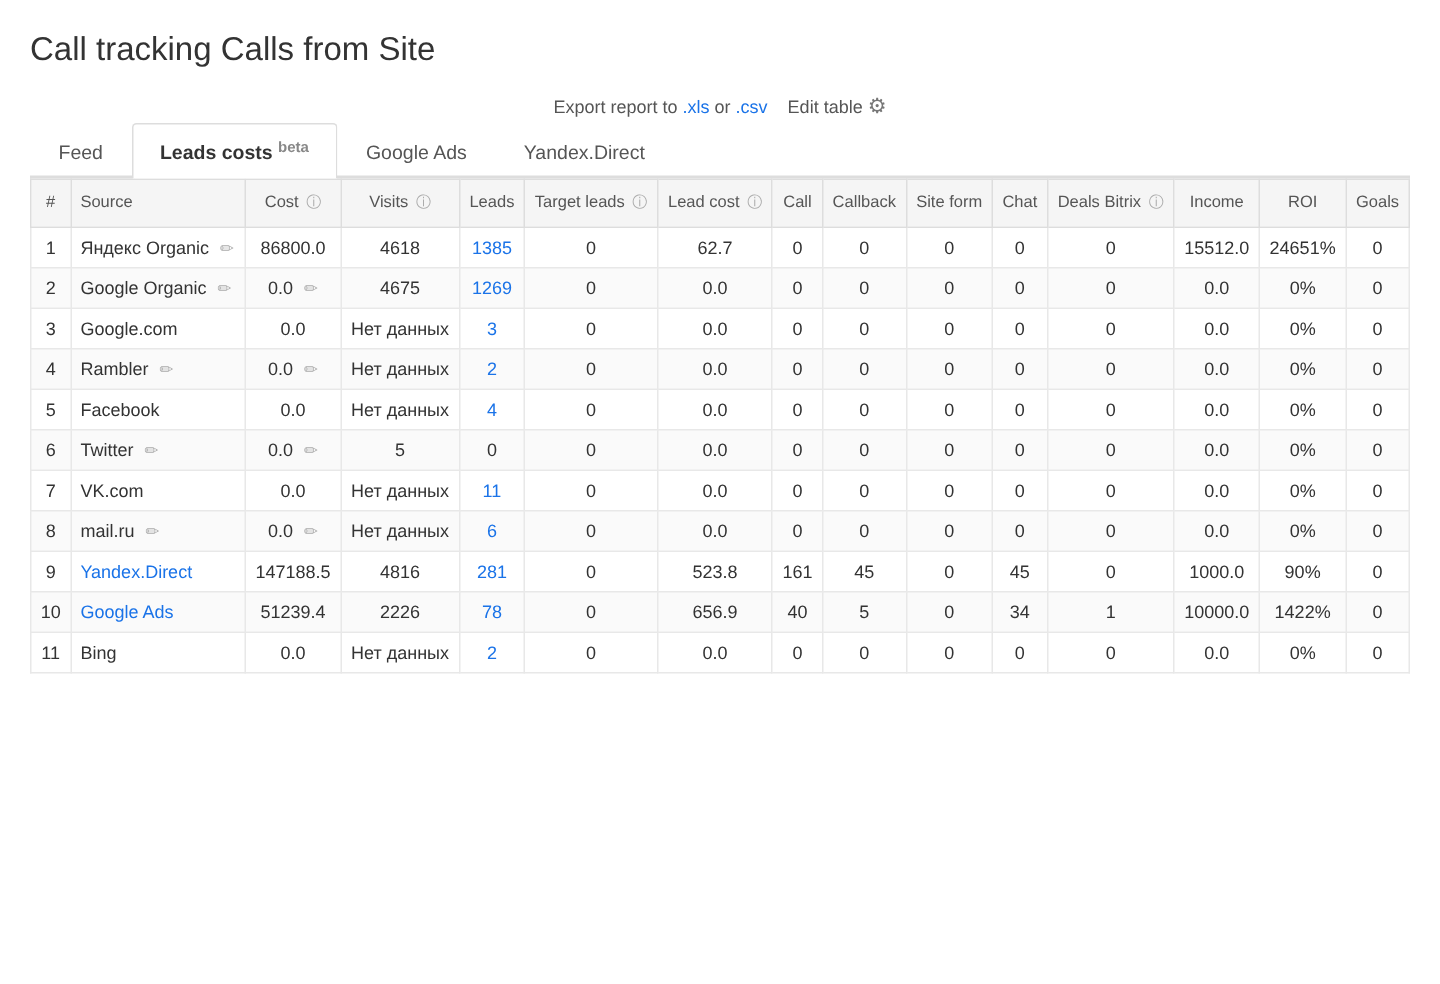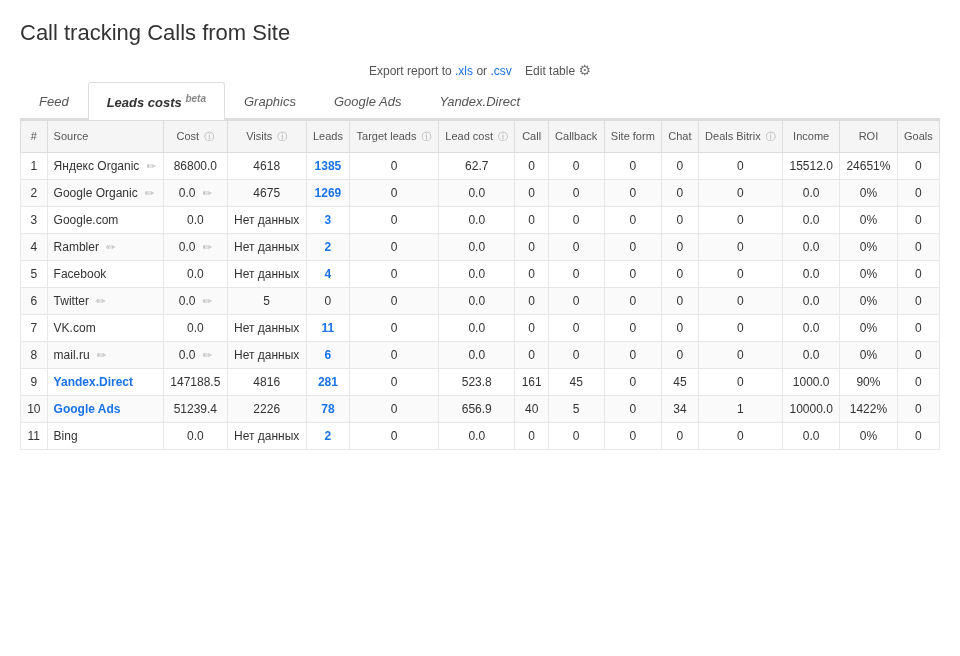--- a/index.html
+++ b/index.html
@@ -2,32 +2,32 @@
 <html><head>
   <meta charset="utf-8">
   <style>
     * { box-sizing: border-box; margin: 0; padding: 0; }
     body { font-family: Arial, sans-serif; font-size: 13px; color: #333; background: #fff; padding: 20px; }
     h1 { font-size: 22px; font-weight: normal; margin-bottom: 16px; }
     h1 strong { font-weight: normal; }
     .export-bar { text-align: center; margin-bottom: 4px; font-size: 12px; color: #555; }
     .export-bar a { color: #1a73e8; text-decoration: none; }
     .tabs { display: flex; align-items: center; border-bottom: 2px solid #ddd; margin-bottom: 0; }
-    .tab { padding: 10px 18px; cursor: pointer; font-size: 13px; color: #555; border: 1px solid transparent; border-bottom: none; margin-bottom: -2px; font-style: italic; }
+    .tab { padding: 10px 18px; cursor: pointer; font-size: 13px; color: #555; border: 1px solid transparent; border-bottom: none; margin-bottom: -2px; }
     .tab.active { background: #fff; border-color: #ddd; border-bottom-color: #fff; color: #333; font-weight: bold; border-radius: 3px 3px 0 0; }
     .tab .beta { font-size: 10px; color: #888; vertical-align: super; }
     table { width: 100%; border-collapse: collapse; font-size: 12px; }
     thead tr { background: #f5f5f5; }
     th { padding: 8px 6px; text-align: center; border: 1px solid #ddd; font-weight: normal; color: #555; vertical-align: middle; font-size: 11px; line-height: 1.3; }
     th.left { text-align: left; margin-left: 16px; }
     td { padding: 6px 6px; border: 1px solid #e8e8e8; text-align: center; vertical-align: middle; }
     td.left { text-align: left; }
     tr:nth-child(even) { background: #fafafa; }
     .edit-icon { color: #aaa; font-size: 11px; cursor: pointer; margin-left: 4px; }
-    a.link { color: #1a73e8; text-decoration: none; font-weight: bold; }
+    a.link { color: #1a73e8; text-decoration: none; }
     .info-icon { color: #aaa; font-size: 10px; cursor: help; margin-left: 2px; }
     .gear-icon { color: #777; font-size: 14px; cursor: pointer; }
   </style>
 </head>
 <body>
 
 <h1>
   <span>Call tracking</span>
   <strong>Calls from Site</strong>
 </h1>
@@ -40,21 +40,20 @@
   &nbsp;&nbsp;
   <a href="#" style="color:#555; text-decoration:none;">
     <span>Edit table</span>
     <span class="gear-icon">⚙</span>
   </a>
 </div>
 
 <div class="tabs">
   <div class="tab">Feed</div>
   <div class="tab active">Leads costs <span class="beta">beta</span></div>
-  <div class="tab">Graphics</div>
   <div class="tab">Google Ads</div>
   <div class="tab">Yandex.Direct</div>
 </div>
 
 <table>
   <thead>
     <tr>
       <th>#</th>
       <th class="left">Source</th>
       <th>Cost <span class="info-icon">ⓘ</span></th>

